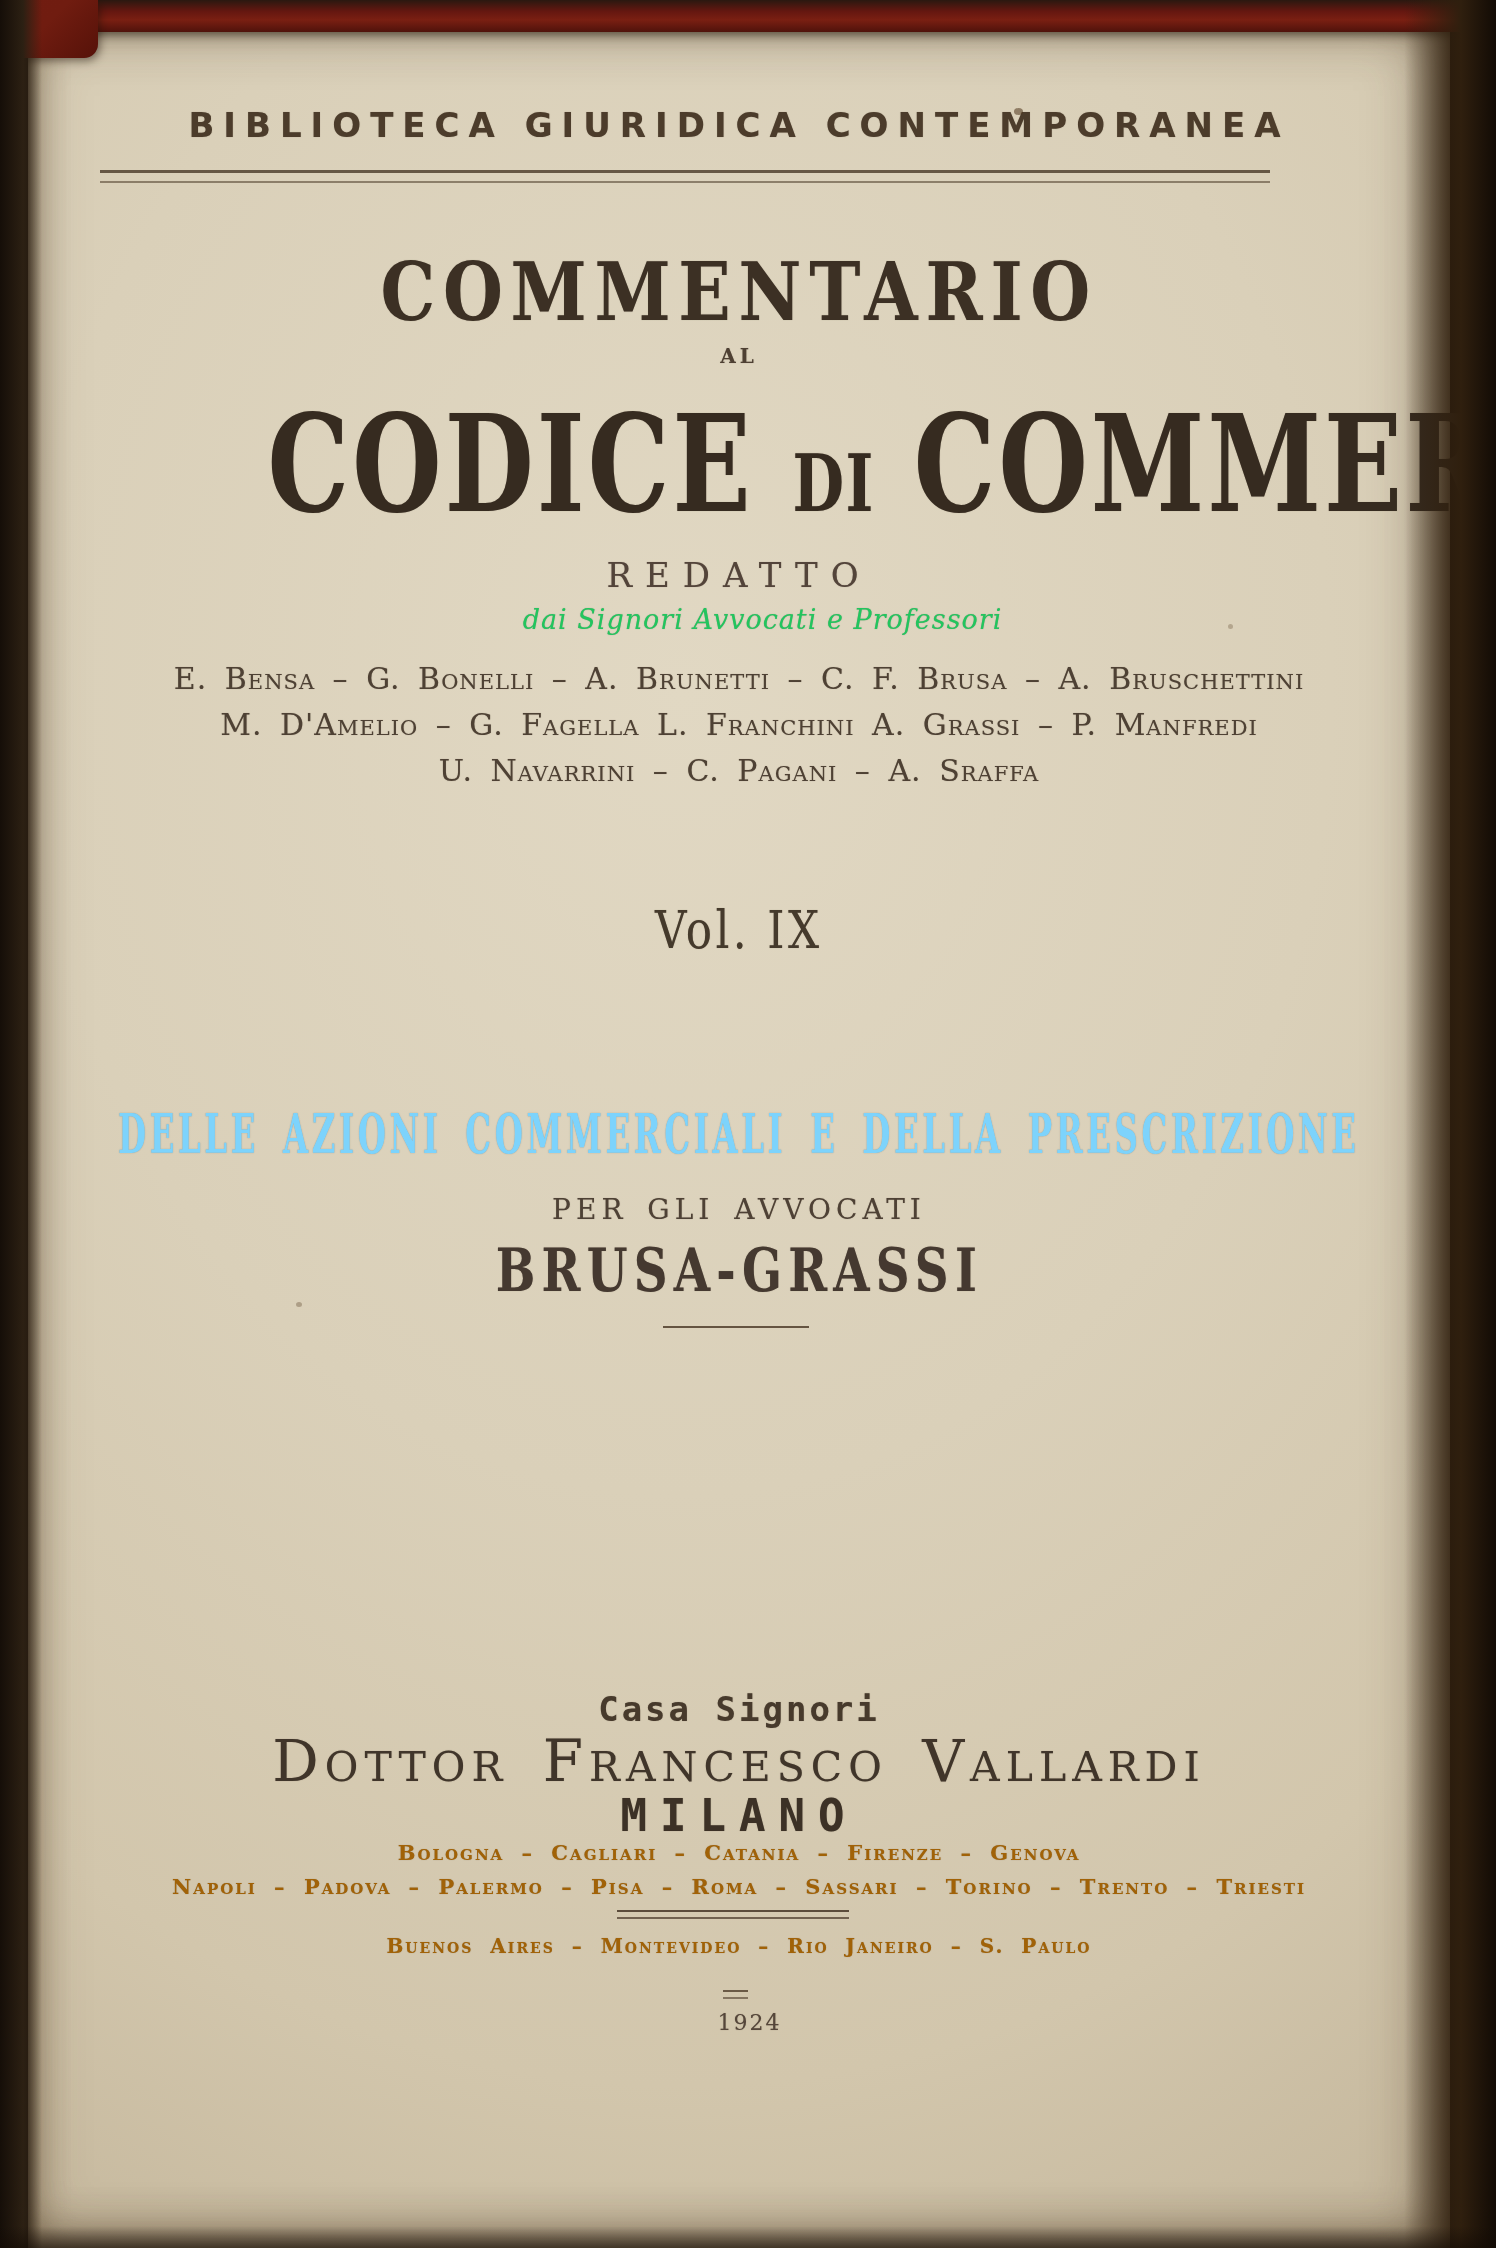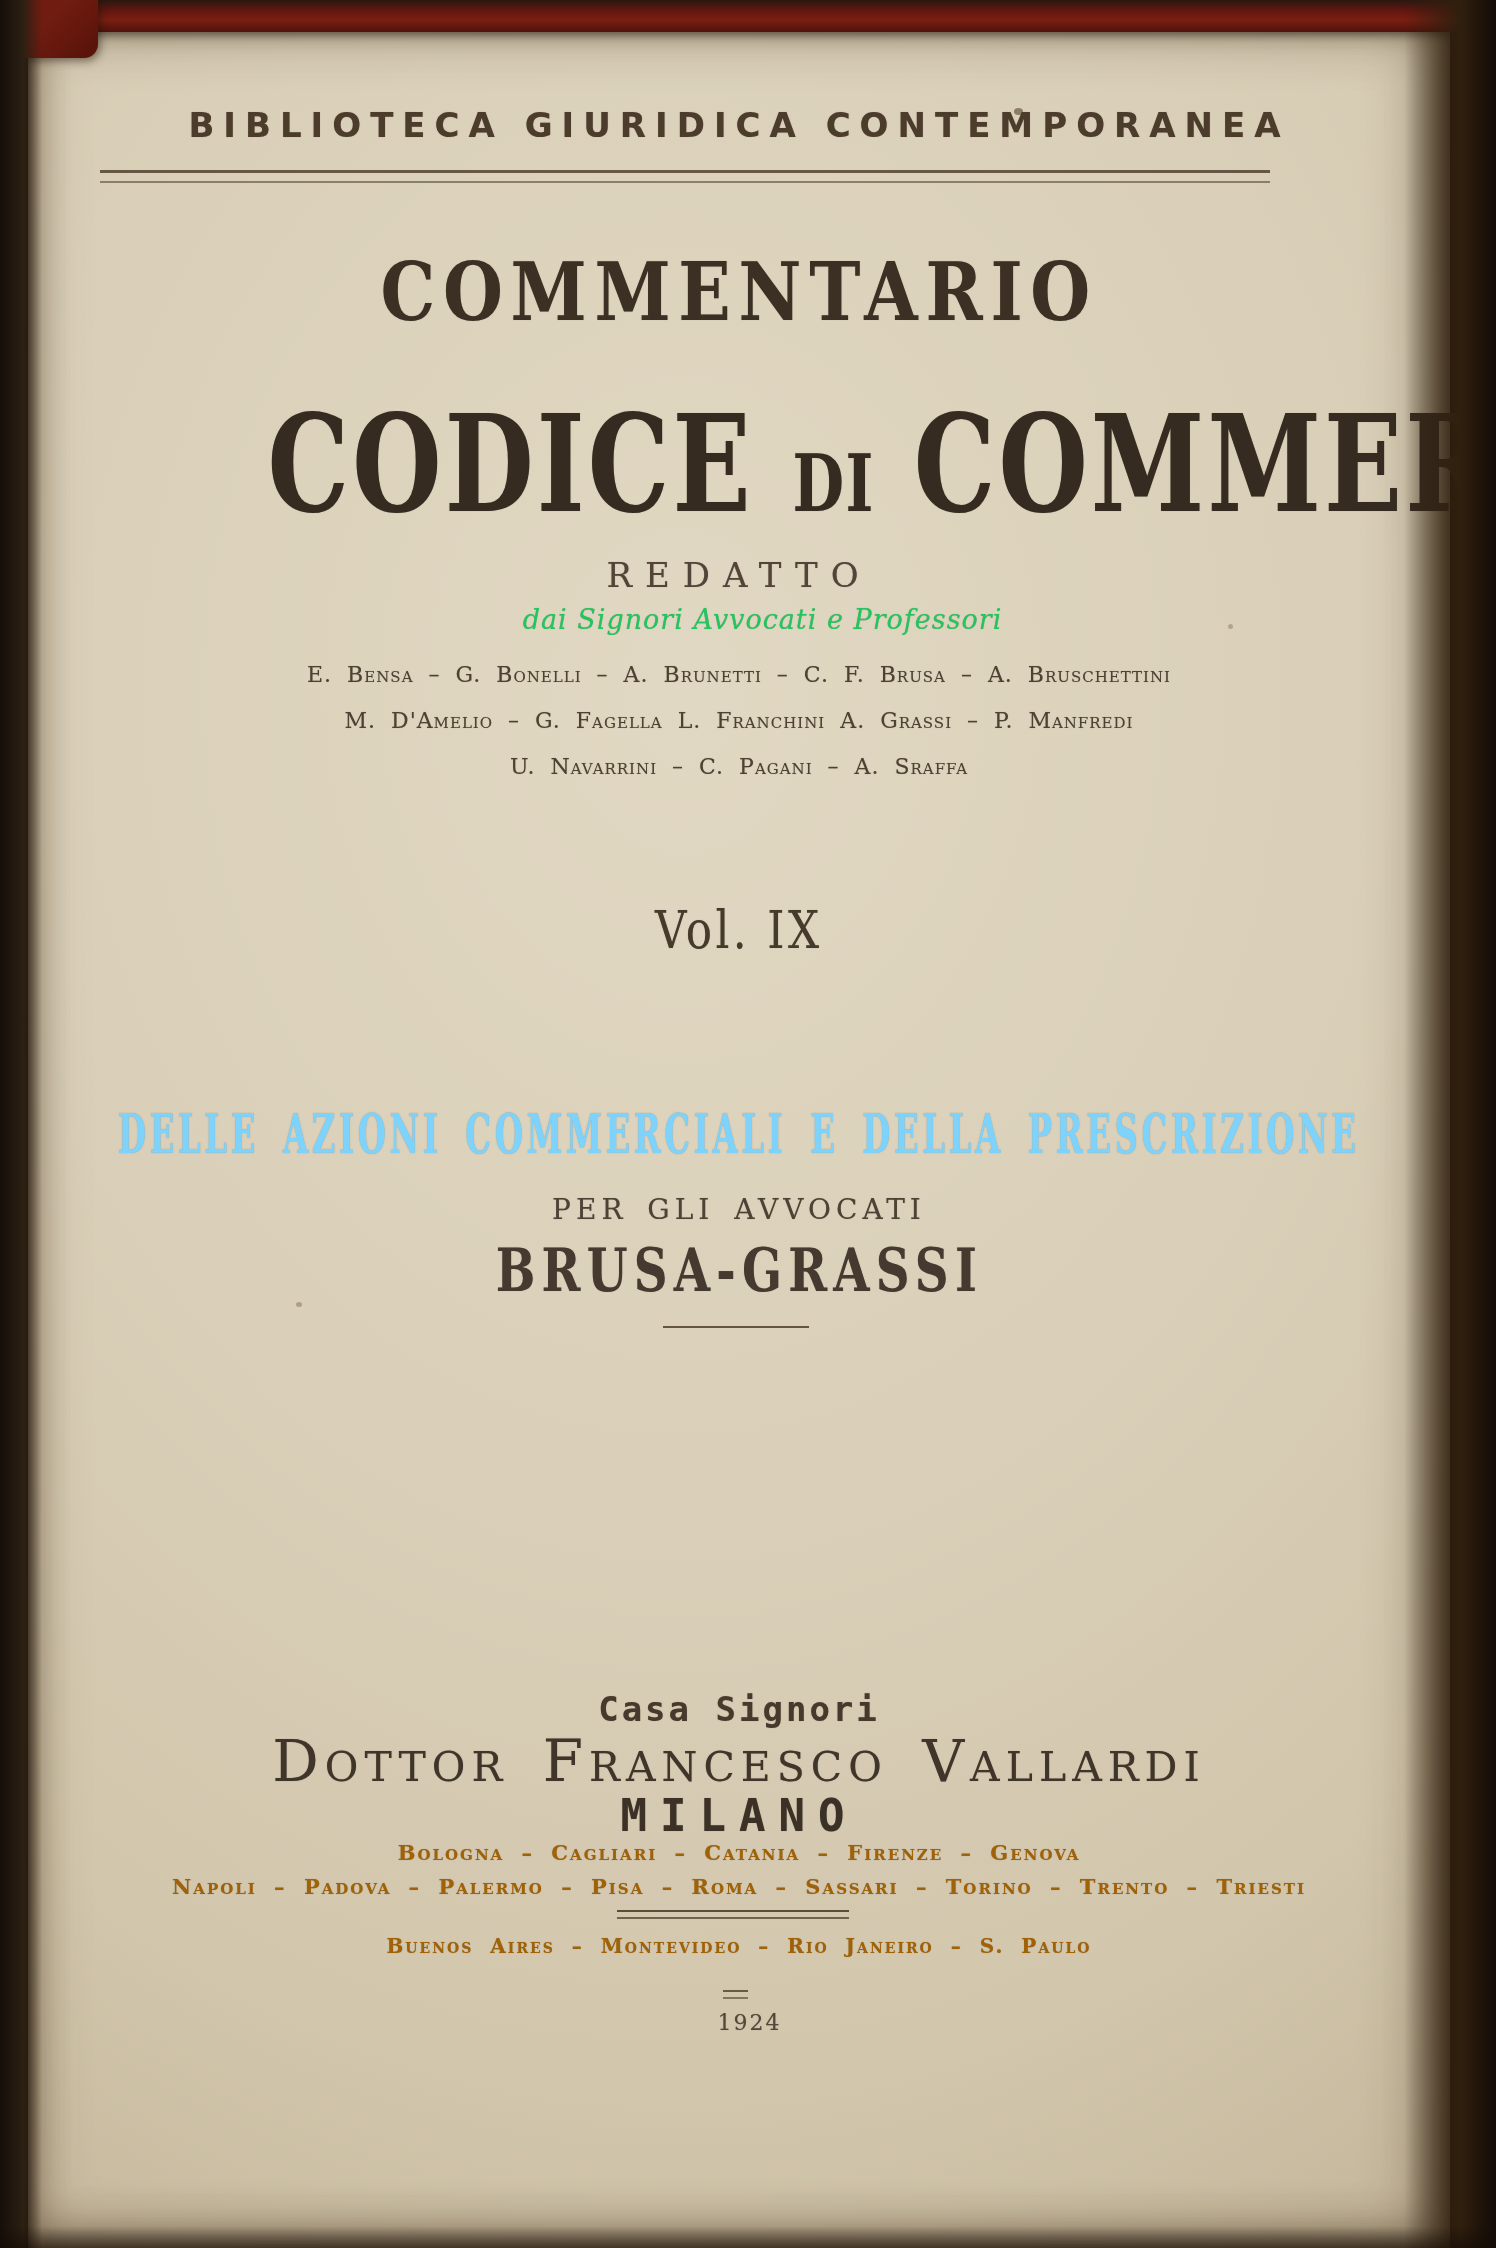--- a/index.html
+++ b/index.html
@@ -62,21 +62,21 @@
 
   .commentario{top:228px;font-size:80px;font-weight:700;color:#3c3024;}
   .commentario .squeeze{transform:scaleX(.86);letter-spacing:9px;}
   .al{top:322px;font-size:20px;font-weight:700;letter-spacing:4px;color:#4e4033;}
   .codice{top:372px;font-size:135px;font-weight:700;color:#362b20;}
   .codice .squeeze{transform:scaleX(.76);letter-spacing:4px;}
   .codice .di{font-size:58%;letter-spacing:2px;}
 
   .redatto{top:534px;font-size:34px;letter-spacing:13px;color:#53443a;}
   .byline{top:582px;font-size:27px;font-style:italic;letter-spacing:1px;color:#22c55e;padding-left:47px;}
-  .authors{font-size:22px;font-variant:small-caps;letter-spacing:1px;
+  .authors{font-size:30px;font-variant:small-caps;letter-spacing:1px;
      word-spacing:7px;color:#4e4134;}
   .authors-1{top:640px;}
   .authors-2{top:686px;}
   .authors-3{top:732px;}
 
   .volume{top:880px;font-size:52px;color:#453a2c;}
   .volume .squeeze{transform:scaleX(.84);letter-spacing:4px;}
 
   .subject-heading{top:1082px;font-size:36px;font-weight:700;color:#7dd3fc;}
   .subject-heading .squeeze{transform:scaleX(.9) scaleY(1.5);letter-spacing:4px;word-spacing:10px;}
@@ -111,20 +111,21 @@
   <div class="page"></div>
 
   <div class="content">
 
     <div class="t series-header">BIBLIOTECA GIURIDICA CONTEMPORANEA</div>
 
     <div class="rule-top"></div>
 
     <div class="t commentario"><span class="squeeze">COMMENTARIO</span></div>
 
+    <div class="t al">AL</div>
 
     <div class="t codice"><span class="squeeze"><span>CODICE</span> <span class="di">DI</span> <span>COMMERCIO</span></span></div>
 
     <div class="t redatto">REDATTO</div>
 
     <div class="t byline">dai Signori Avvocati e Professori</div>
 
     <div class="t authors authors-1">E. Bensa – G. Bonelli – A. Brunetti – C. F. Brusa – A. Bruschettini</div>
     <div class="t authors authors-2">M. D'Amelio – G. Fagella L. Franchini A. Grassi – P. Manfredi</div>
     <div class="t authors authors-3">U. Navarrini – C. Pagani – A. Sraffa</div>

